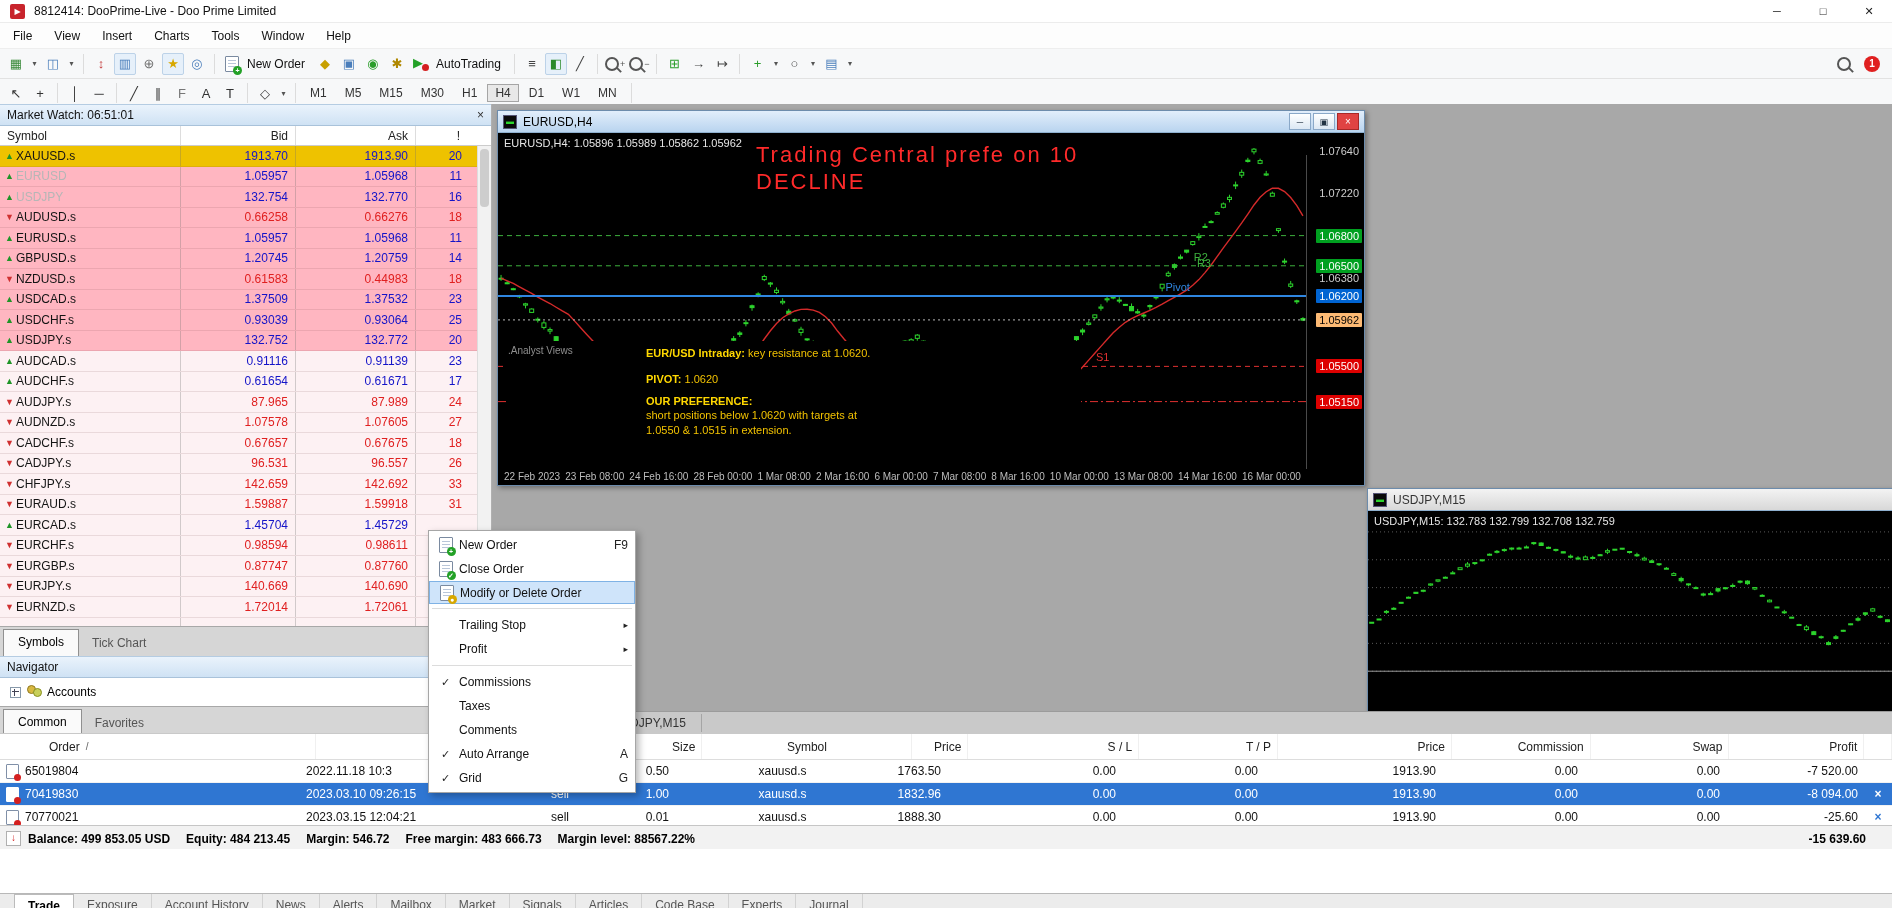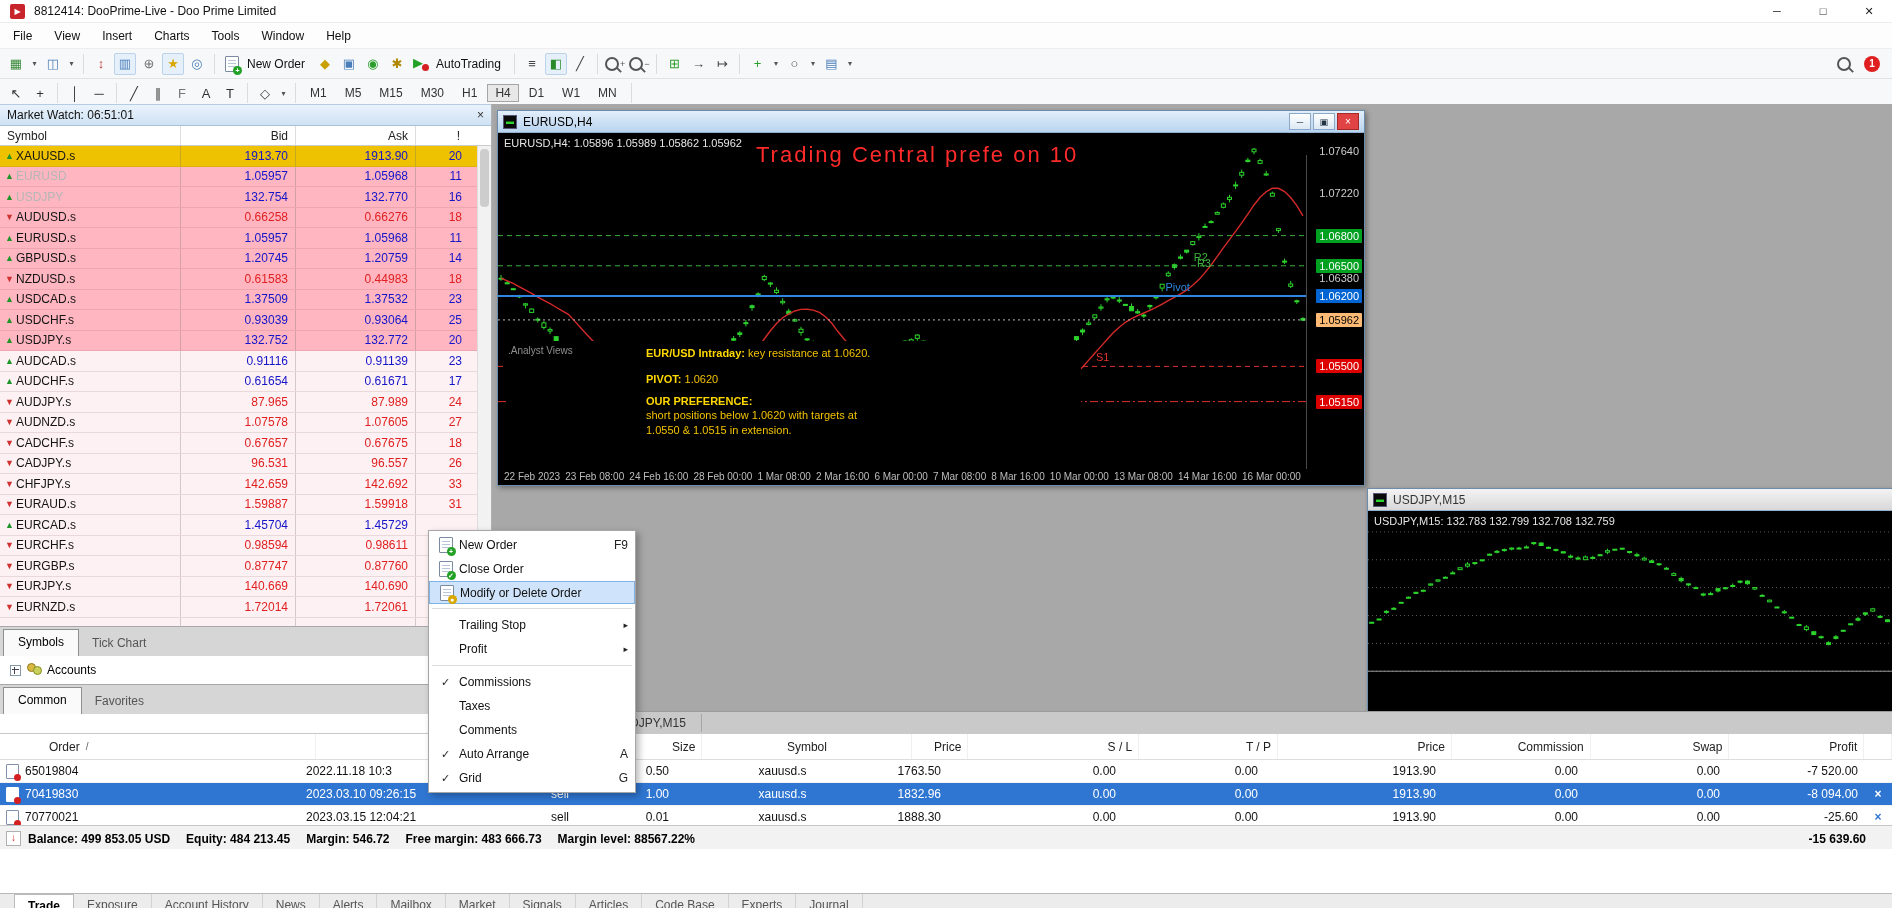--- a/index.html
+++ b/index.html
@@ -483,20 +483,24 @@
           <span class="mw-c c-spr val-red"></span>
         </div>
         <div class="mw-scroll">
           <div class="mw-thumb"></div>
         </div>
       </div>
     <div class="tabstrip" id="mw-tabs">
         <span class="tab active">Symbols</span>
         <span class="tab">Tick Chart</span>
       </div>
+    <div class="panel-titlebar">
+      <span>Navigator</span>
+      <span class="panel-close">×</span>
+    </div>
     <div class="nav-tree">
       <span class="expand-box"></span>
       <span class="acct-ico">
           <i></i>
           <b></b>
         </span>
       <span>Accounts</span>
     </div>
     <div class="tabstrip" id="nav-tabs">
         <span class="tab active">Common</span>
@@ -515,20 +519,21 @@
         <span class="cw-btns">
           <span class="cw-btn">─</span>
           <span class="cw-btn">▣</span>
           <span class="cw-btn close">×</span>
         </span>
       </div>
       <div class="cw-content" id="eur-content" style="height:352px">
         <div class="ohlc">EURUSD,H4: 1.05896 1.05989 1.05862 1.05962</div>
         <div class="tc-overlay">
           <div>Trading Central prefe on 10</div>
+          <div>DECLINE</div>
         </div>
         <div class="analyst">
           <span class="analyst-tag">.Analyst Views</span>
           <div id="analyst-lines">
               <div class="an-line" style="top: 6px;"><b>EUR/USD Intraday:</b><span> key resistance at 1.0620.</span></div>
               <div class="an-line" style="top: 32px;"><b>PIVOT:</b><span> 1.0620</span></div>
               <div class="an-line" style="top: 54px;"><b>OUR PREFERENCE:</b><span></span></div>
               <div class="an-line" style="top: 68px;"><b></b><span>short positions below 1.0620 with targets at</span></div>
               <div class="an-line" style="top: 83px;"><b></b><span>1.0550 &amp; 1.0515 in extension.</span></div>
             </div>

